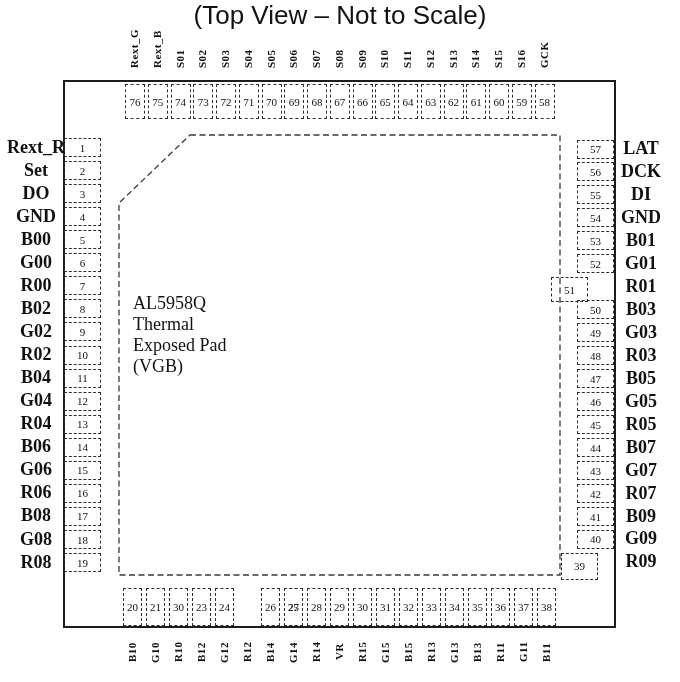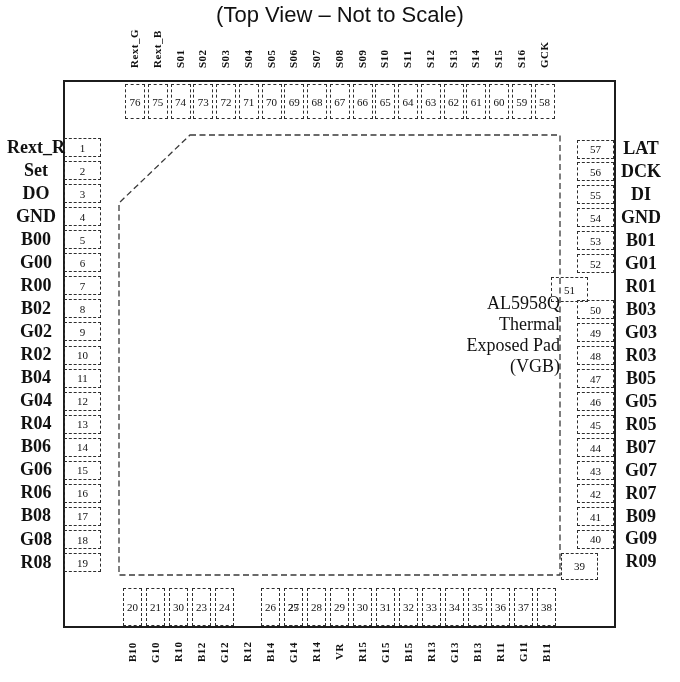--- a/index.html
+++ b/index.html
@@ -2,31 +2,31 @@
 <html><head>
 <meta charset="utf-8">
 <style>
   html,body { margin:0; padding:0; background:#ffffff; }
   .stage {
     position:relative; width:680px; height:682px; background:#ffffff;
     font-family:"Liberation Serif", serif; color:#111; overflow:hidden;
   }
   .title {
     position:absolute; left:0; top:1px; width:680px; text-align:center;
-    font-family:"Liberation Sans", sans-serif; font-size:22px; line-height:28px; color:#111;
+    font-family:"Liberation Sans", sans-serif; font-size:26px; line-height:28px; color:#111;
   }
   .outer-rect {
     position:absolute; left:63px; top:80px; width:553px; height:548px;
     border:2px solid #1c1c1c; box-sizing:border-box;
   }
   .pad-svg { position:absolute; left:0; top:0; width:680px; height:682px; }
   .pad-svg polygon { fill:none; stroke:#3a3a3a; stroke-width:1.3; stroke-dasharray:6 3.5; }
   .chip-text {
     position:absolute; left:119px; top:293px; width:441px; box-sizing:border-box;
-    padding-left:14px; text-align:right; font-size:18px; line-height:21px; color:#111;
+    padding-left:14px; text-align:left; font-size:18px; line-height:21px; color:#111;
   }
   .pin-box {
     position:absolute; border:1px dashed #2e2e2e; box-sizing:border-box;
     display:flex; align-items:center; justify-content:center;
     font-size:11px; color:#111; background:transparent;
   }
   .vlabel {
     position:absolute; writing-mode:vertical-rl; transform:rotate(180deg);
     font-size:11px; line-height:13px; white-space:nowrap; letter-spacing:0.5px;
     font-weight:700; color:#111;

